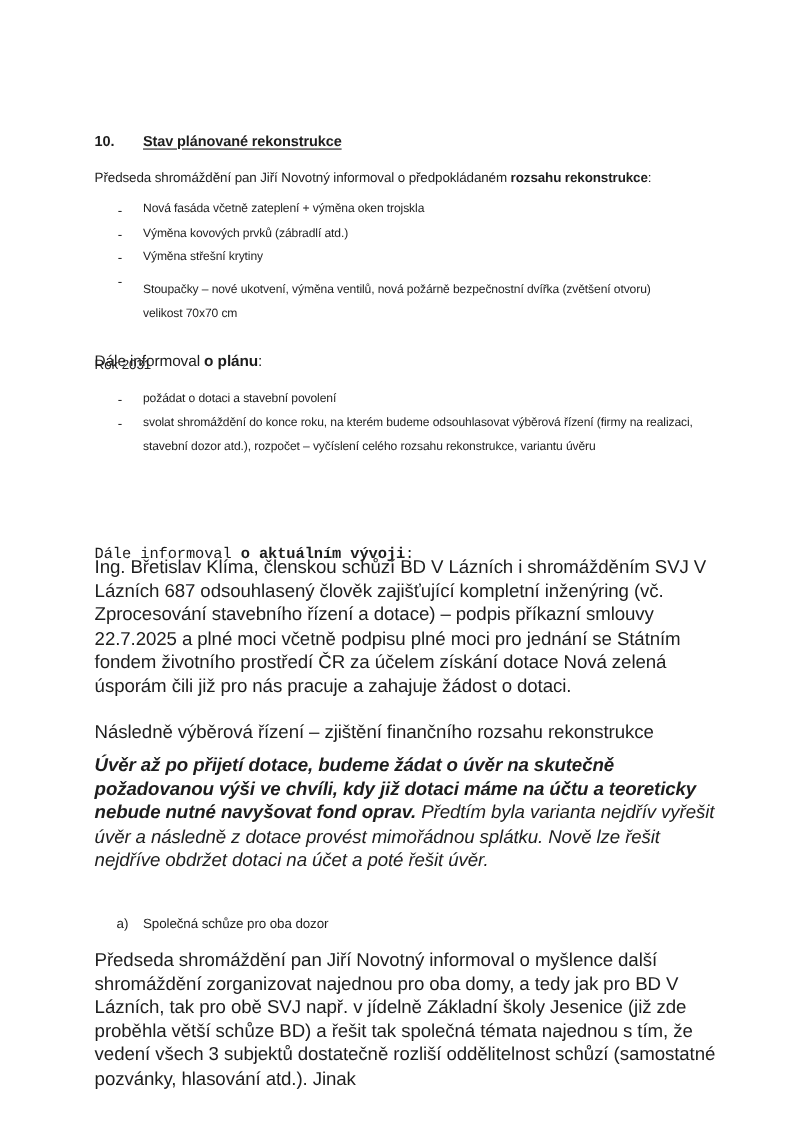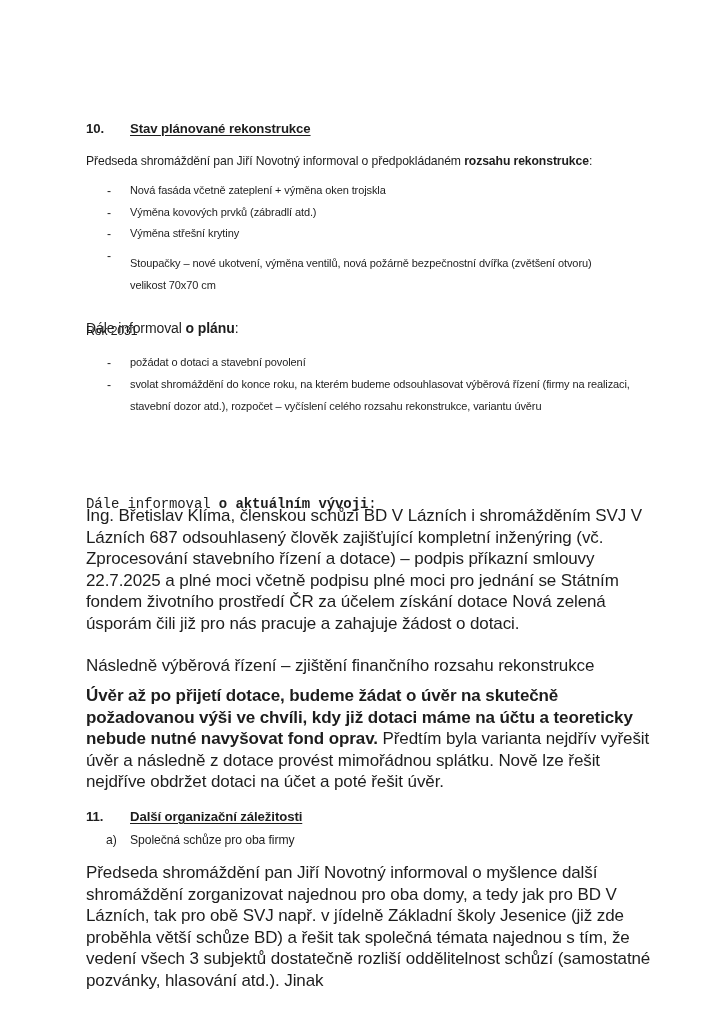--- a/index.html
+++ b/index.html
@@ -53,26 +53,23 @@
   </div>
 
 
   <div class="abs sub" style="left:86px; top:468px;font-family:Liberation Mono, monospace;">
     <span>Dále informoval </span><b>o aktuálním vývoji</b><span>:</span>
   </div>
 
   <div class="para" style="top:505px; width:566px;">Ing. Břetislav Klíma, členskou schůzí BD V Lázních i shromážděním SVJ V Lázních 687 odsouhlasený člověk zajišťující kompletní inženýring (vč. Zprocesování stavebního řízení a dotace) – podpis příkazní smlouvy 22.7.2025 a plné moci včetně podpisu plné moci pro jednání se Státním fondem životního prostředí ČR za účelem získání dotace Nová zelená úsporám čili již pro nás pracuje a zahajuje žádost o dotaci.</div>
   <div class="para" style="top:655px;">Následně výběrová řízení – zjištění finančního rozsahu rekonstrukce</div>
 
-  <div class="para" style="top:685px; width:566px;">
+  <div class="para" style="top:685px; width:566px;font-style:italic;">
     <b>Úvěr až po přijetí dotace, budeme žádat o úvěr na skutečně požadovanou výši ve chvíli, kdy již dotaci máme na účtu a teoreticky nebude nutné navyšovat fond oprav.</b><span> Předtím byla varianta nejdřív vyřešit úvěr a následně z dotace provést mimořádnou splátku. Nově lze řešit nejdříve obdržet dotaci na účet a poté řešit úvěr.</span>
   </div>
 
-  <div class="abs h" style="left:86px; top:809px;">
-    <span class="num">11.</span><span class="title">Další organizační záležitosti</span>
-  </div>
 
   <div class="abs" style="left:106px; top:832px;">a)</div>
-  <div class="abs" style="left:130px; top:832px;">Společná schůze pro oba firmy</div>
+  <div class="abs" style="left:130px; top:832px;">Společná schůze pro oba dozor</div>
 
   <div class="para" style="top:862px; width:566px;">Předseda shromáždění pan Jiří Novotný informoval o myšlence další shromáždění zorganizovat najednou pro oba domy, a tedy jak pro BD V Lázních, tak pro obě SVJ např. v jídelně Základní školy Jesenice (již zde proběhla větší schůze BD) a řešit tak společná témata najednou s tím, že vedení všech 3 subjektů dostatečně rozliší oddělitelnost schůzí (samostatné pozvánky, hlasování atd.). Jinak</div>
 
 </div>
 
 </body></html>

